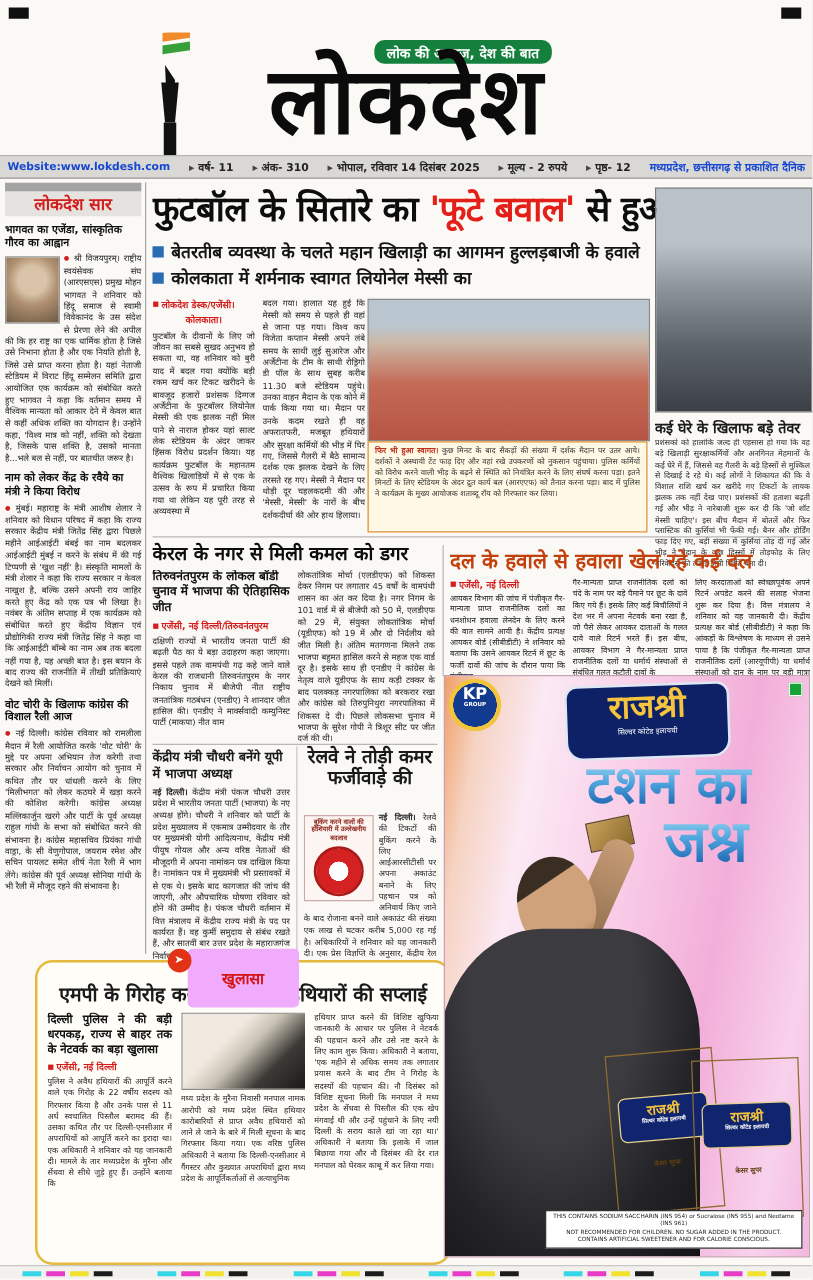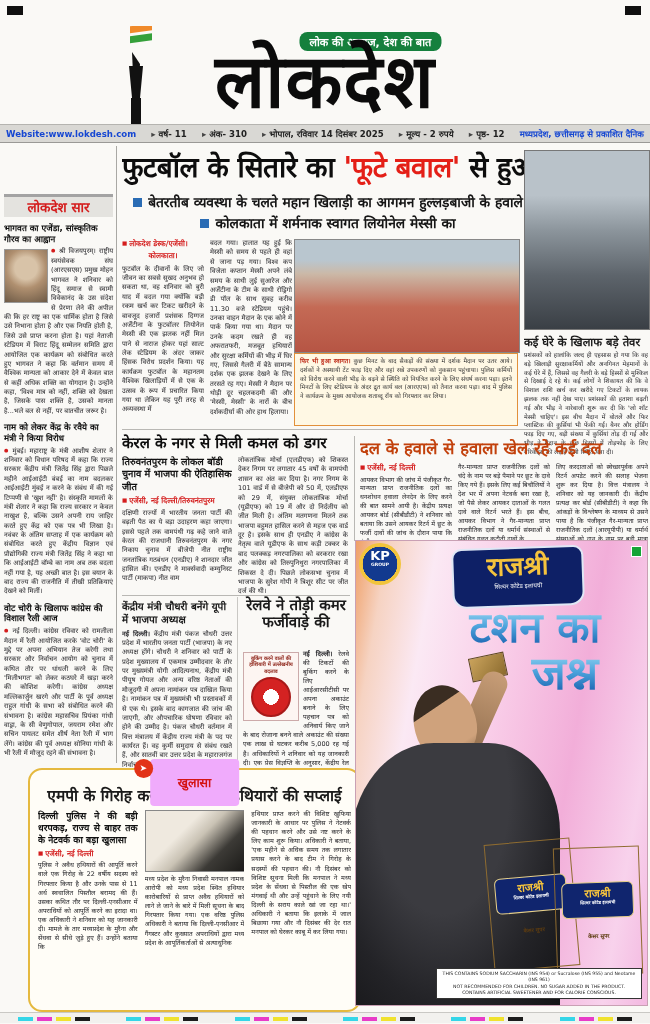--- a/index.html
+++ b/index.html
@@ -25,35 +25,35 @@
            display:flex;align-items:center;justify-content:space-between;
            font-size:8.6px;padding:0 6px;box-sizing:border-box;white-space:nowrap;}
   .info-link{color:#1647d2;font-weight:bold;}
   .info-item{color:#222;font-weight:bold;}
   .info-item::before{content:"▸ ";color:#444;}
   .info-pub{color:#1647d2;font-weight:bold;}
 
   
   .sidebar{position:absolute;left:2px;top:146px;width:115px;height:617px;
            border-right:1px solid #a9a8a4;padding:0 3px 0 2px;box-sizing:border-box;overflow:hidden;}
-  .sidebar-top{border-top:3px solid #a3a3a3;background:#e4e3df;text-align:center;
-           color:#d41d1d;font-weight:bold;font-size:13.5px;padding:1px 0;margin-top:48px;}
+  .sidebar-top{border-top:7px solid #a3a3a3;background:#e4e3df;text-align:center;
+           color:#d41d1d;font-weight:bold;font-size:13.5px;padding:1px 0;}
   .s-head{font-weight:bold;font-size:8.6px;line-height:1.25;margin:6px 0 3px;color:#111;}
   .s-body{font-size:6.7px;line-height:1.4;text-align:justify;color:#26262a;margin:0;}
   .s-body::before{content:"● ";color:#d41d1d;font-size:5px;vertical-align:1px;}
   .s-photo{float:left;width:42px;height:52px;margin:2px 3px 1px 0;
            background:radial-gradient(circle at 50% 35%,#d8c3a8 0 28%,#b09070 50%,#6d5a46 100%);
            border:1px solid #999;}
 
   
   .lead{position:absolute;left:122px;top:147px;width:526px;}
   .lead-headline{font-size:28px;font-weight:bold;white-space:nowrap;letter-spacing:-0.5px;
            color:#0d0d0d;overflow:hidden;}
   .lead-headline .red{color:#e41f17;}
-  .lead-bullets{width:412px;text-align:center;margin-top:7px;}
+  .lead-bullets{width:412px;text-align:left;margin-top:7px;}
   .lead-bullet{font-size:13.8px;font-weight:bold;white-space:nowrap;line-height:1.5;color:#151515;}
   .sq{display:inline-block;width:9px;height:9px;background:#2a6cb4;margin-right:6px;}
   .lead-body{position:absolute;left:0;top:92px;width:396px;display:flex;gap:6px;}
   .lead-col{width:82px;font-size:6.7px;line-height:1.4;text-align:justify;color:#26262a;
            height:188px;overflow:hidden;}
   .byline{color:#d41d1d;font-weight:bold;font-size:7.4px;margin-bottom:2px;}
   .byline::before{content:"■ ";font-size:5.5px;vertical-align:1px;}
   .dateline{color:#d41d1d;font-weight:bold;font-size:7.4px;text-align:center;margin-bottom:3px;}
   .lead-photo{position:absolute;left:172px;top:92px;width:224px;height:112px;
            background:linear-gradient(180deg,#b9c6cf 0 18%,#cbb9a8 30%,#c46a55 60%,#b65544 100%);

